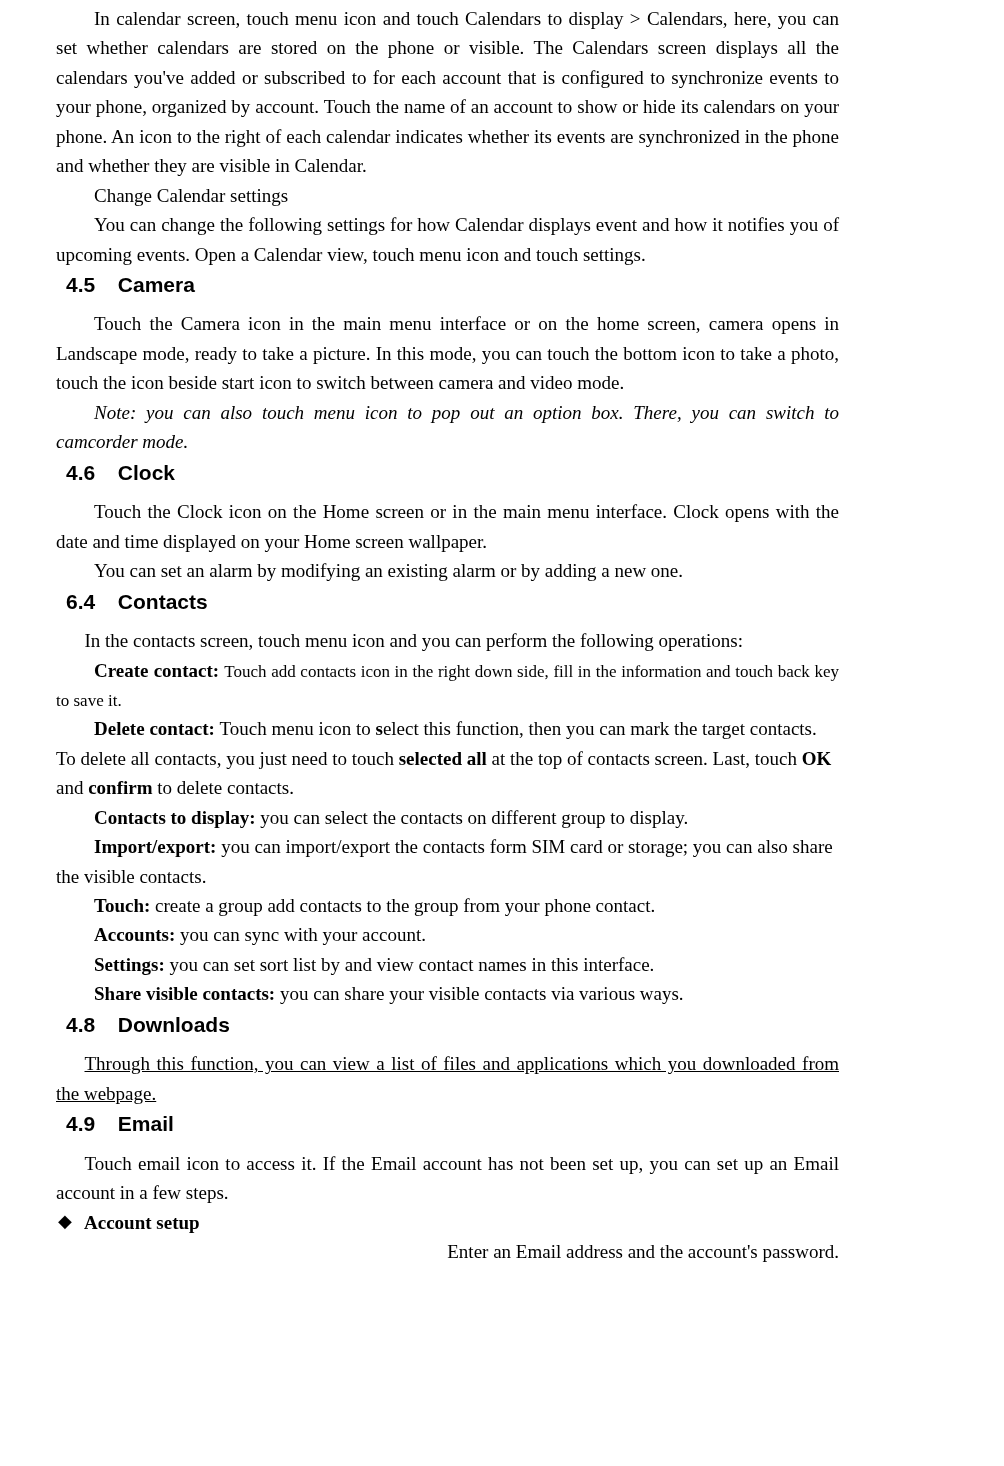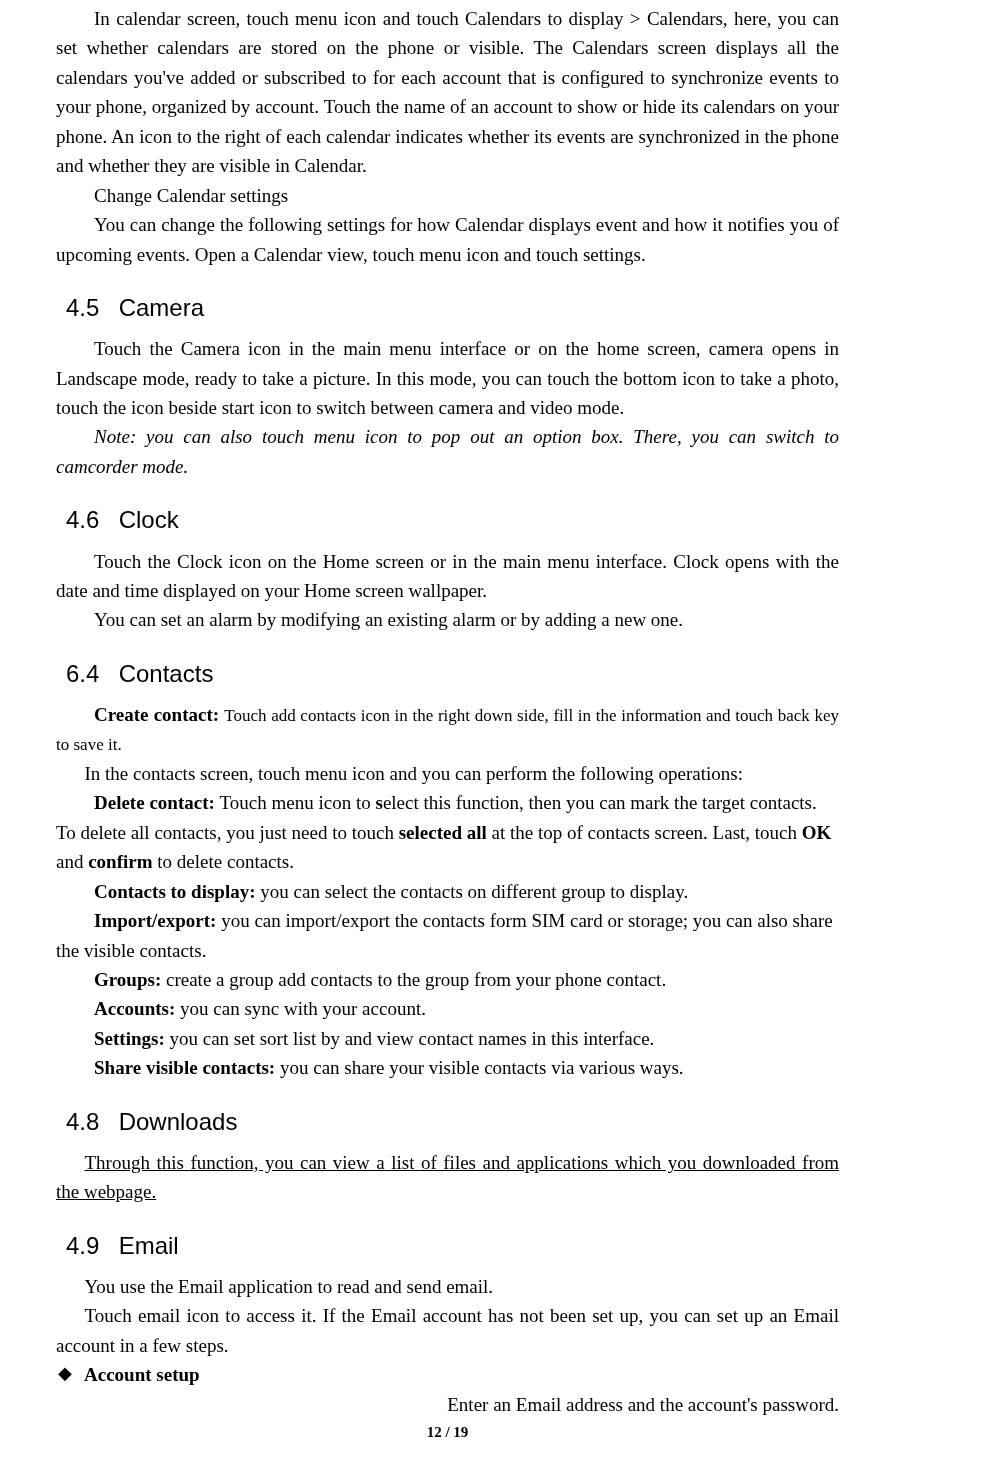--- a/index.html
+++ b/index.html
@@ -28,23 +28,23 @@
   .body-para .bold { font-weight: bold; }
   .body-para .italic { font-style: italic; }
   .heading-sub {
     font-weight: normal;
     text-align: left;
     margin: 0;
     text-indent: 2em;
   }
   .section-heading {
     font-family: Arial, Helvetica, sans-serif;
-    font-weight: normal;
-    font-size: 24px;
-    margin: 20px 0 8px 10px;
+    font-weight: bold;
+    font-size: 21px;
+    margin: 0 0 8px 10px;
   }
   .section-heading .num { display:inline-block; min-width: 46px; }
   .list-row {
     display: flex;
     align-items: flex-start;
     margin: 0;
   }
   .list-row .bullet {
     flex: 0 0 auto;
     width: 26px;
@@ -92,40 +92,40 @@
   </p>
 
   <p class="body-para first-indent">Touch the Clock icon on the Home screen or in the main menu interface. Clock opens with the date and time displayed on your Home screen wallpaper.</p>
   <p class="body-para first-indent">You can set an alarm by modifying an existing alarm or by adding a new one.</p>
 
   <p class="section-heading">
     <span class="num">6.4</span>
     <span>Contacts</span>
   </p>
 
+  <p class="body-para" style="text-indent:1.5em;">In the contacts screen, touch menu icon and you can perform the following operations:</p>
+
   <p class="body-para first-indent" style="text-align:justify; font-size:19px;">
     <span class="bold" style="font-size:19px;">Create contact: </span><span style="font-size:17px;">Touch add contacts icon in the right down side, fill in the information and touch back key to save it.</span>
   </p>
-
-  <p class="body-para" style="text-indent:1.5em;">In the contacts screen, touch menu icon and you can perform the following operations:</p>
 
   <p class="body-para first-indent" style="text-align:left;">
     <span class="bold">Delete contact: </span><span>Touch menu icon to </span><span class="bold">s</span><span>elect this function, then you can mark the target contacts. To delete all contacts, you just need to touch </span><span class="bold">selected all</span><span> at the top of contacts screen. Last, touch </span><span class="bold">OK</span><span> and </span><span class="bold">confirm</span><span> to delete contacts.</span>
   </p>
 
   <p class="body-para first-indent" style="text-align:left;">
     <span class="bold">Contacts to display: </span><span>you can select the contacts on different group to display.</span>
   </p>
 
   <p class="body-para first-indent" style="text-align:left;">
     <span class="bold">Import/export: </span><span>you can import/export the contacts form SIM card or storage; you can also share the visible contacts.</span>
   </p>
 
   <p class="body-para first-indent" style="text-align:left;">
-    <span class="bold">Groups: </span><span>create a group add contacts to the group from your phone contact.</span>
+    <span class="bold">Touch: </span><span>create a group add contacts to the group from your phone contact.</span>
   </p>
 
   <p class="body-para first-indent" style="text-align:left;">
     <span class="bold">Accounts: </span><span>you can sync with your account.</span>
   </p>
 
   <p class="body-para first-indent" style="text-align:left;">
     <span class="bold">Settings: </span><span>you can set sort list by and view contact names in this interface.</span>
   </p>
 
@@ -138,24 +138,22 @@
     <span>Downloads</span>
   </p>
 
   <p class="body-para" style="text-indent:1.5em;text-decoration:underline;">Through this function, you can view a list of files and applications which you downloaded from the webpage.</p>
 
   <p class="section-heading">
     <span class="num">4.9</span>
     <span>Email</span>
   </p>
 
-  <p class="body-para" style="text-indent:1.5em;">You use the Email application to read and send email.</p>
   <p class="body-para" style="text-indent:1.5em;">Touch email icon to access it. If the Email account has not been set up, you can set up an Email account in a few steps.</p>
 
   <div class="list-row">
     <span class="bullet">◆</span>
     <span class="list-text"><span class="bold">Account setup</span></span>
   </div>
 
   <p class="body-para first-indent" style="text-align:right;">Enter an Email address and the account's password.</p>
 
-  <div class="footer">12 / 19</div>
 </div>
 
 </body></html>

